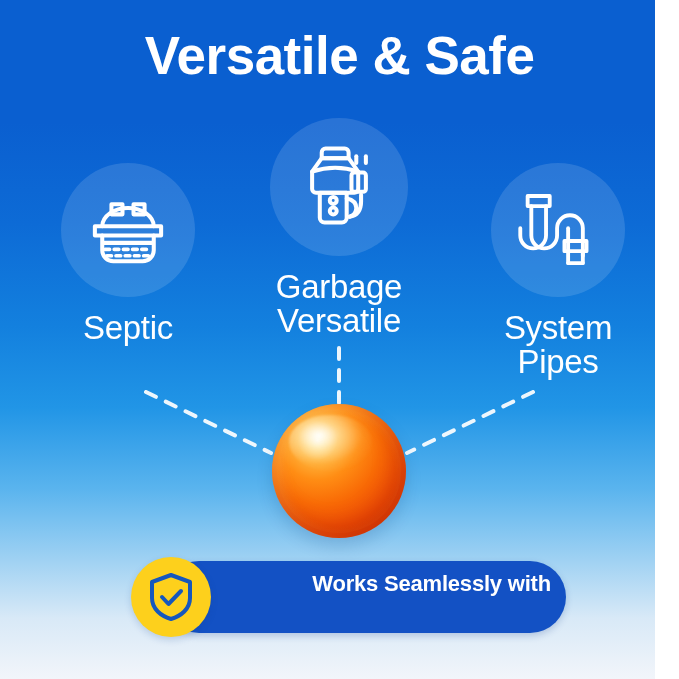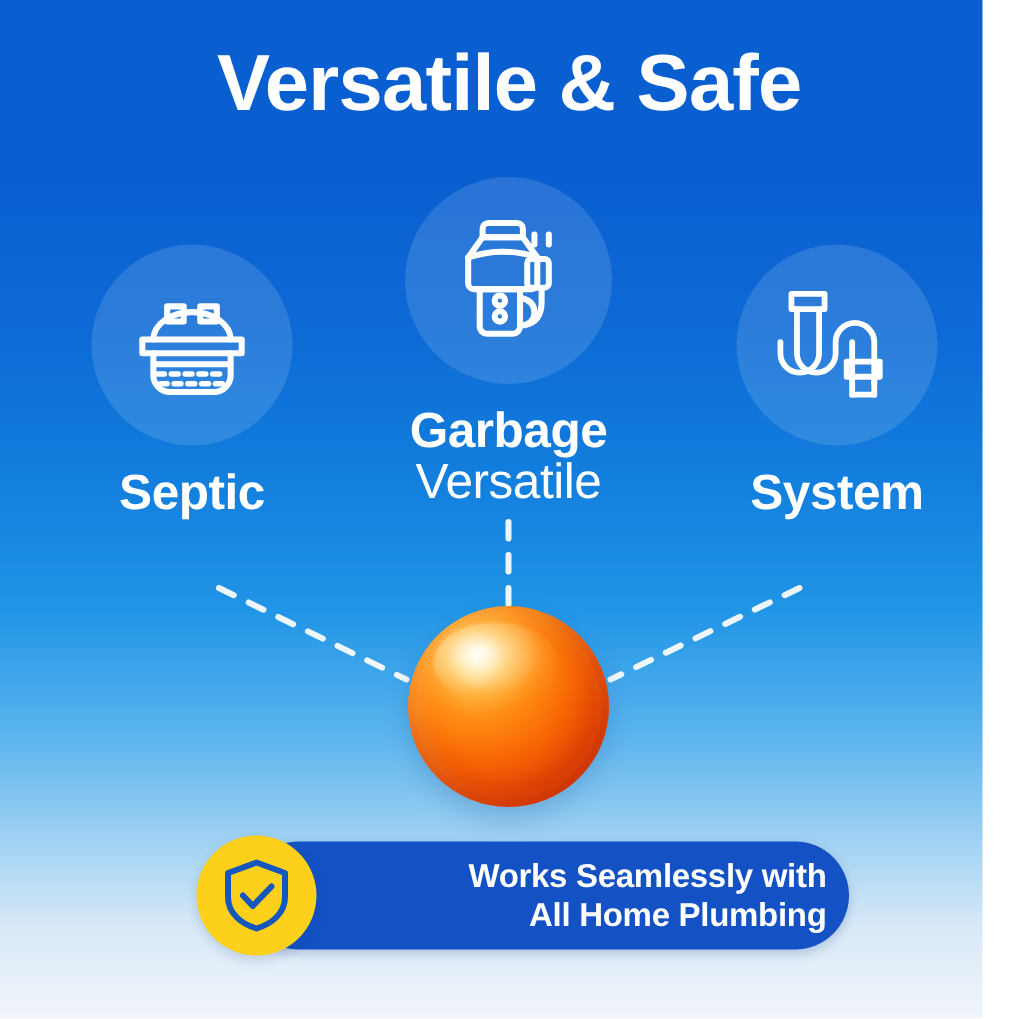--- a/index.html
+++ b/index.html
@@ -68,21 +68,21 @@
   #col-disposal .icon-circle { width: 138px; height: 138px; }
 
   .label {
     margin-top: 14px;
     color: #ffffff;
     line-height: 1.04;
   }
   .label .l1 {
     display: block;
     font-size: 33px;
-    font-weight: 700;
+    font-weight: 400;
     letter-spacing: -0.3px;
   }
   .label .l2 {
     display: block;
     font-size: 33px;
     font-weight: 300;
     letter-spacing: -0.3px;
   }
 
   
@@ -275,33 +275,33 @@
         <path d="M61 86 v-38 a2 2 0 0 1 0 0"></path>
 
         <path d="M57 62 h24 v11 h-24 z"></path>
 
         <path d="M61 86 h16"></path>
         <path d="M77 73 v13"></path>
       </svg>
     </div>
     <div class="label">
       <span class="l1">System</span>
+      <span class="l2">Pipes</span>
     </div>
   </div>
 
   <div id="sphere">
     <div id="sphere-rim"></div>
     <div id="sphere-gloss"></div>
   </div>
 
   <div id="banner">
     <div id="banner-pill"></div>
     <div id="banner-text">
       <span>Works Seamlessly with</span>
-      <span>All Home Plumbing</span>
     </div>
     <div id="shield-badge">
       <svg width="46" height="50" viewBox="0 0 46 50" xmlns="http://www.w3.org/2000/svg" fill="none" stroke="#1557bd" stroke-width="4" stroke-linecap="round" stroke-linejoin="round">
         <path d="M23 3 L42 10 v16 c0 11 -9 18 -19 21 C13 44 4 37 4 26 V10 z"></path>
         <path d="M14 25 l6.5 7 L33 19"></path>
       </svg>
     </div>
   </div>
 
 </div>

